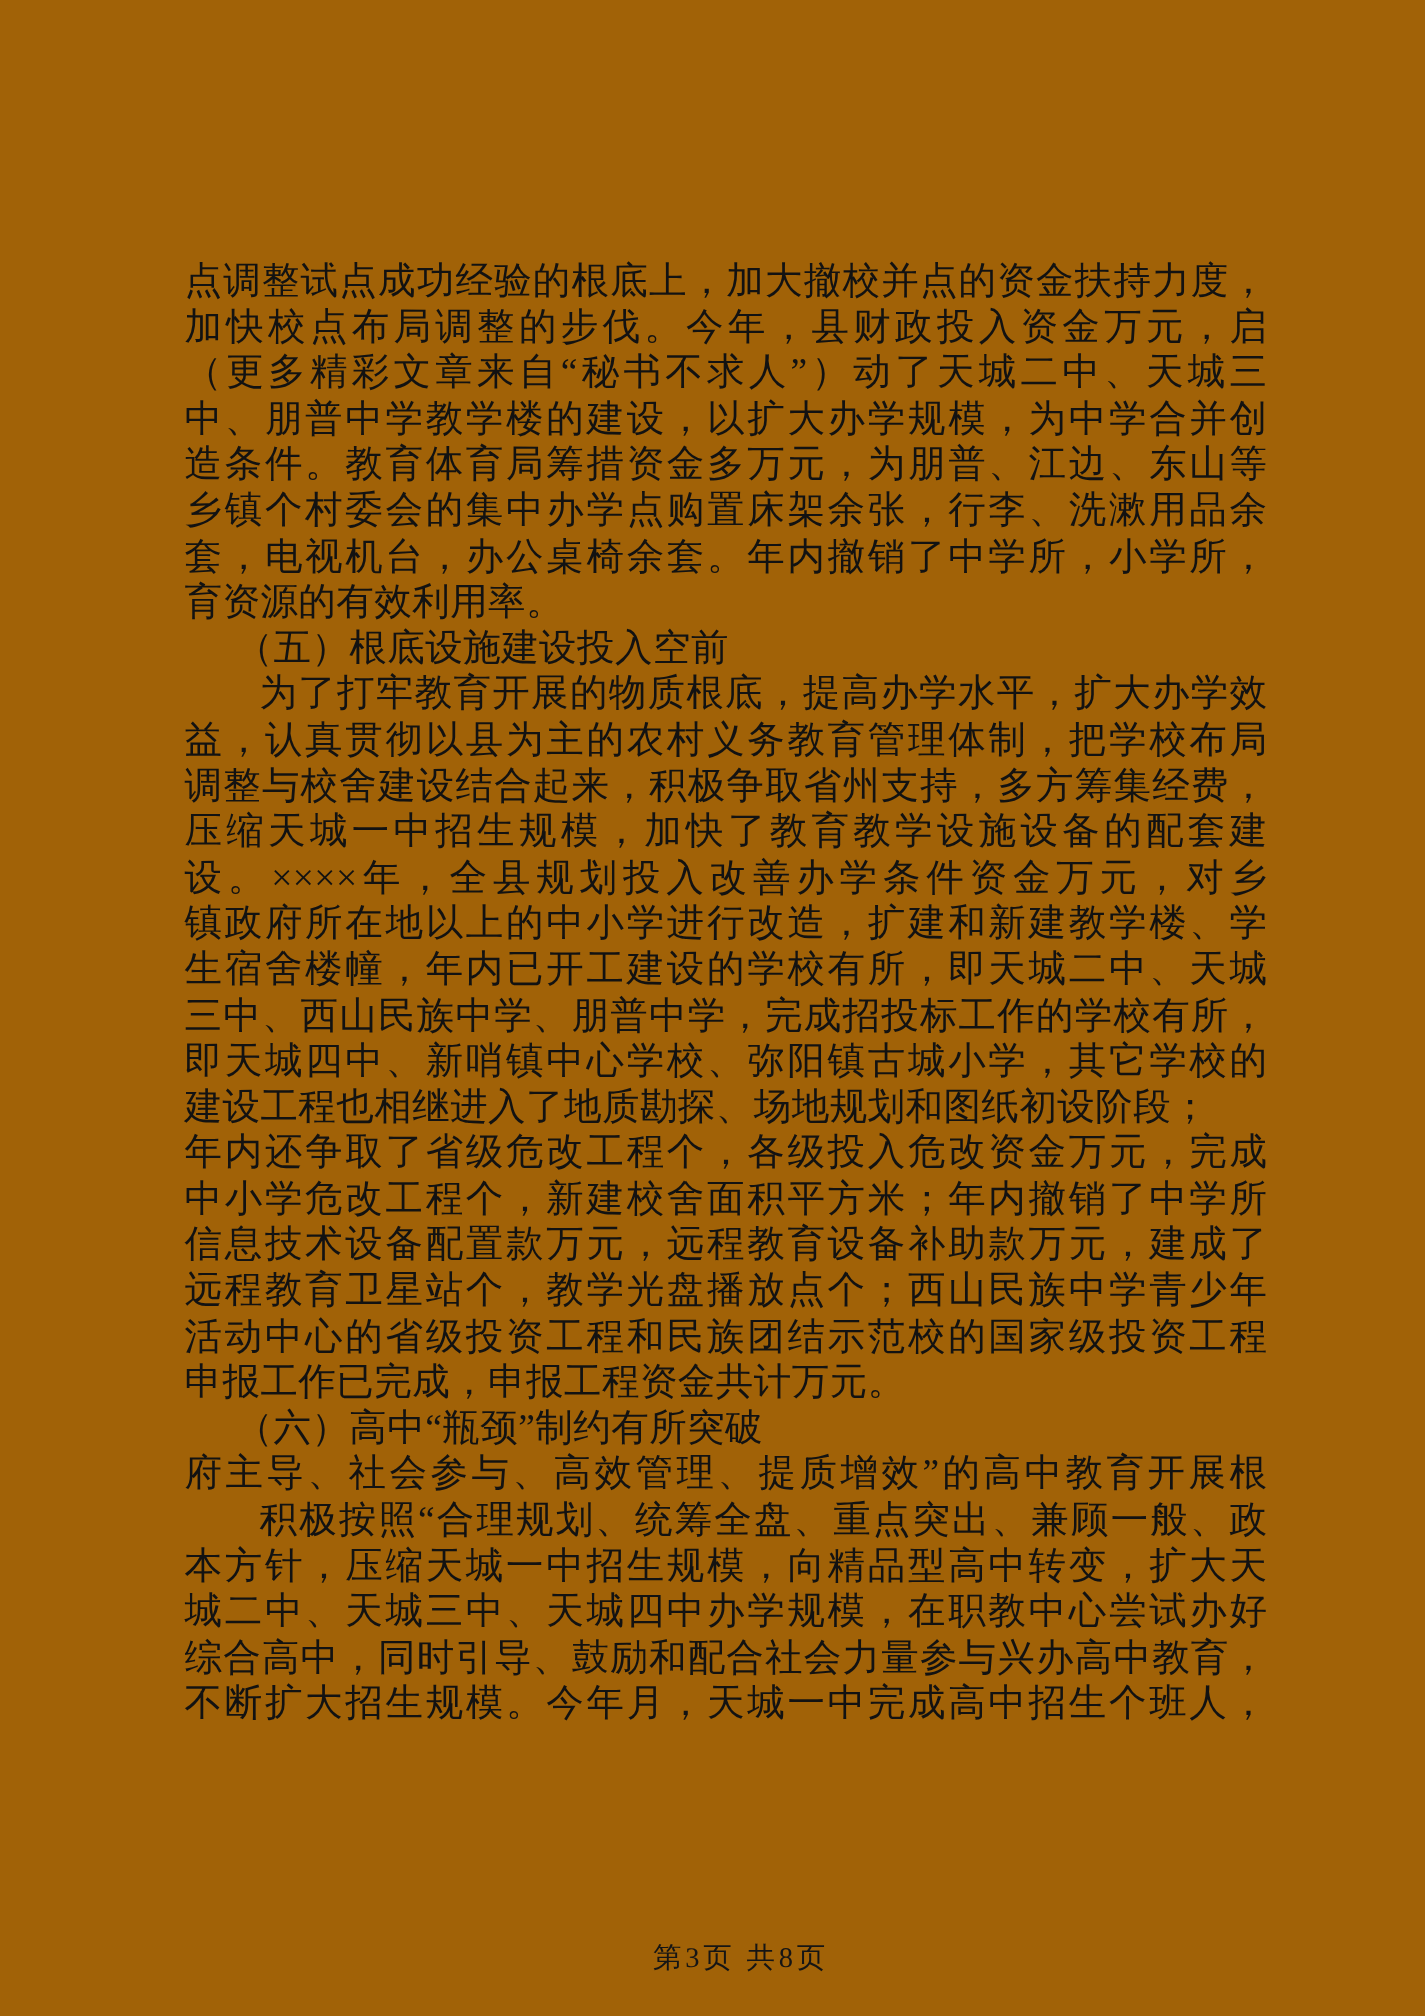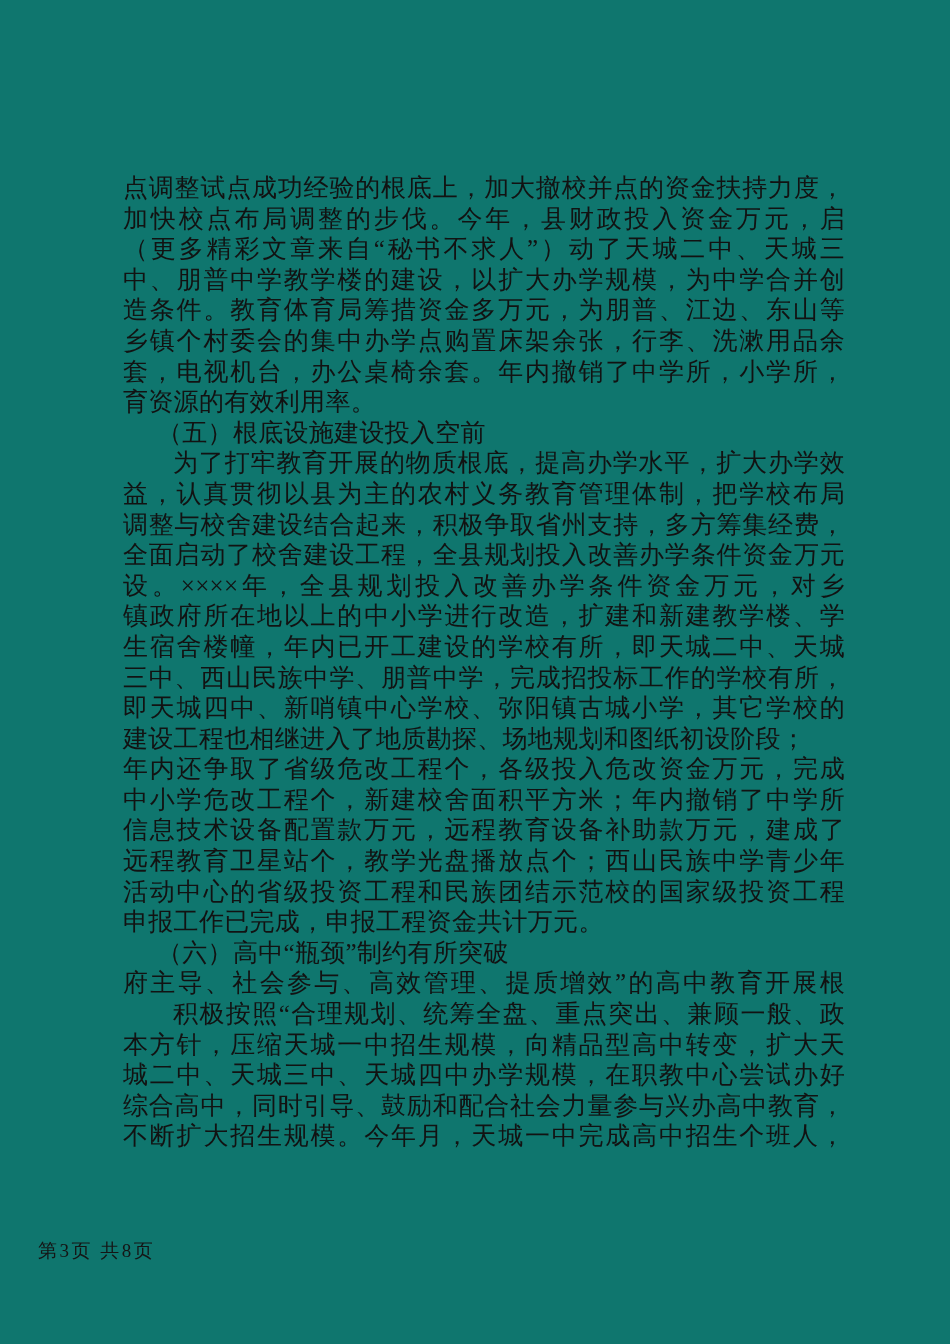--- a/index.html
+++ b/index.html
@@ -4,21 +4,21 @@
 <style>
   html, body {
     margin: 0;
     padding: 0;
     background: #ffffff;
   }
   .page {
     position: relative;
     width: 950px;
     height: 1344px;
-    background: #0f766e;
+    background: #a16207;
     overflow: hidden;
     font-family: "Liberation Serif", "DejaVu Serif", serif;
     color: #121212;
   }
   .doc-body {
     position: absolute;
     left: 123px;
     top: 173px;
     width: 722px;
   }
@@ -34,25 +34,25 @@
   }
   .line.end {
     text-align: right;
     text-align-last: left;
   }
   .line.ind1 { text-indent: 34px; }
   .line.ind2 { text-indent: 50px; }
   .footer {
     position: absolute;
     left: 0;
-    top: 1238px;
+    top: 1292px;
     width: 950px;
     box-sizing: border-box;
     padding-left: 38px;
-    text-align: left;
+    text-align: center;
   }
   .footer span {
     font-size: 19px;
     letter-spacing: 2.5px;
     color: #151515;
   }
 </style>
 </head>
 <body>
 
@@ -63,21 +63,21 @@
       <div class="line">（更多精彩文章来自“秘书不求人”）动了天城二中、天城三</div>
       <div class="line">中、朋普中学教学楼的建设，以扩大办学规模，为中学合并创</div>
       <div class="line">造条件。教育体育局筹措资金多万元，为朋普、江边、东山等</div>
       <div class="line">乡镇个村委会的集中办学点购置床架余张，行李、洗漱用品余</div>
       <div class="line">套，电视机台，办公桌椅余套。年内撤销了中学所，小学所，</div>
       <div class="line end">育资源的有效利用率。</div>
       <div class="line ind1 end">（五）根底设施建设投入空前</div>
       <div class="line ind2">为了打牢教育开展的物质根底，提高办学水平，扩大办学效</div>
       <div class="line">益，认真贯彻以县为主的农村义务教育管理体制，把学校布局</div>
       <div class="line">调整与校舍建设结合起来，积极争取省州支持，多方筹集经费，</div>
-      <div class="line">全面启动了校舍建设工程，全县规划投入改善办学条件资金万元</div>
+      <div class="line">压缩天城一中招生规模，加快了教育教学设施设备的配套建</div>
       <div class="line">设。××××年，全县规划投入改善办学条件资金万元，对乡</div>
       <div class="line">镇政府所在地以上的中小学进行改造，扩建和新建教学楼、学</div>
       <div class="line">生宿舍楼幢，年内已开工建设的学校有所，即天城二中、天城</div>
       <div class="line">三中、西山民族中学、朋普中学，完成招投标工作的学校有所，</div>
       <div class="line">即天城四中、新哨镇中心学校、弥阳镇古城小学，其它学校的</div>
       <div class="line end">建设工程也相继进入了地质勘探、场地规划和图纸初设阶段；</div>
       <div class="line">年内还争取了省级危改工程个，各级投入危改资金万元，完成</div>
       <div class="line">中小学危改工程个，新建校舍面积平方米；年内撤销了中学所</div>
       <div class="line">信息技术设备配置款万元，远程教育设备补助款万元，建成了</div>
       <div class="line">远程教育卫星站个，教学光盘播放点个；西山民族中学青少年</div>

